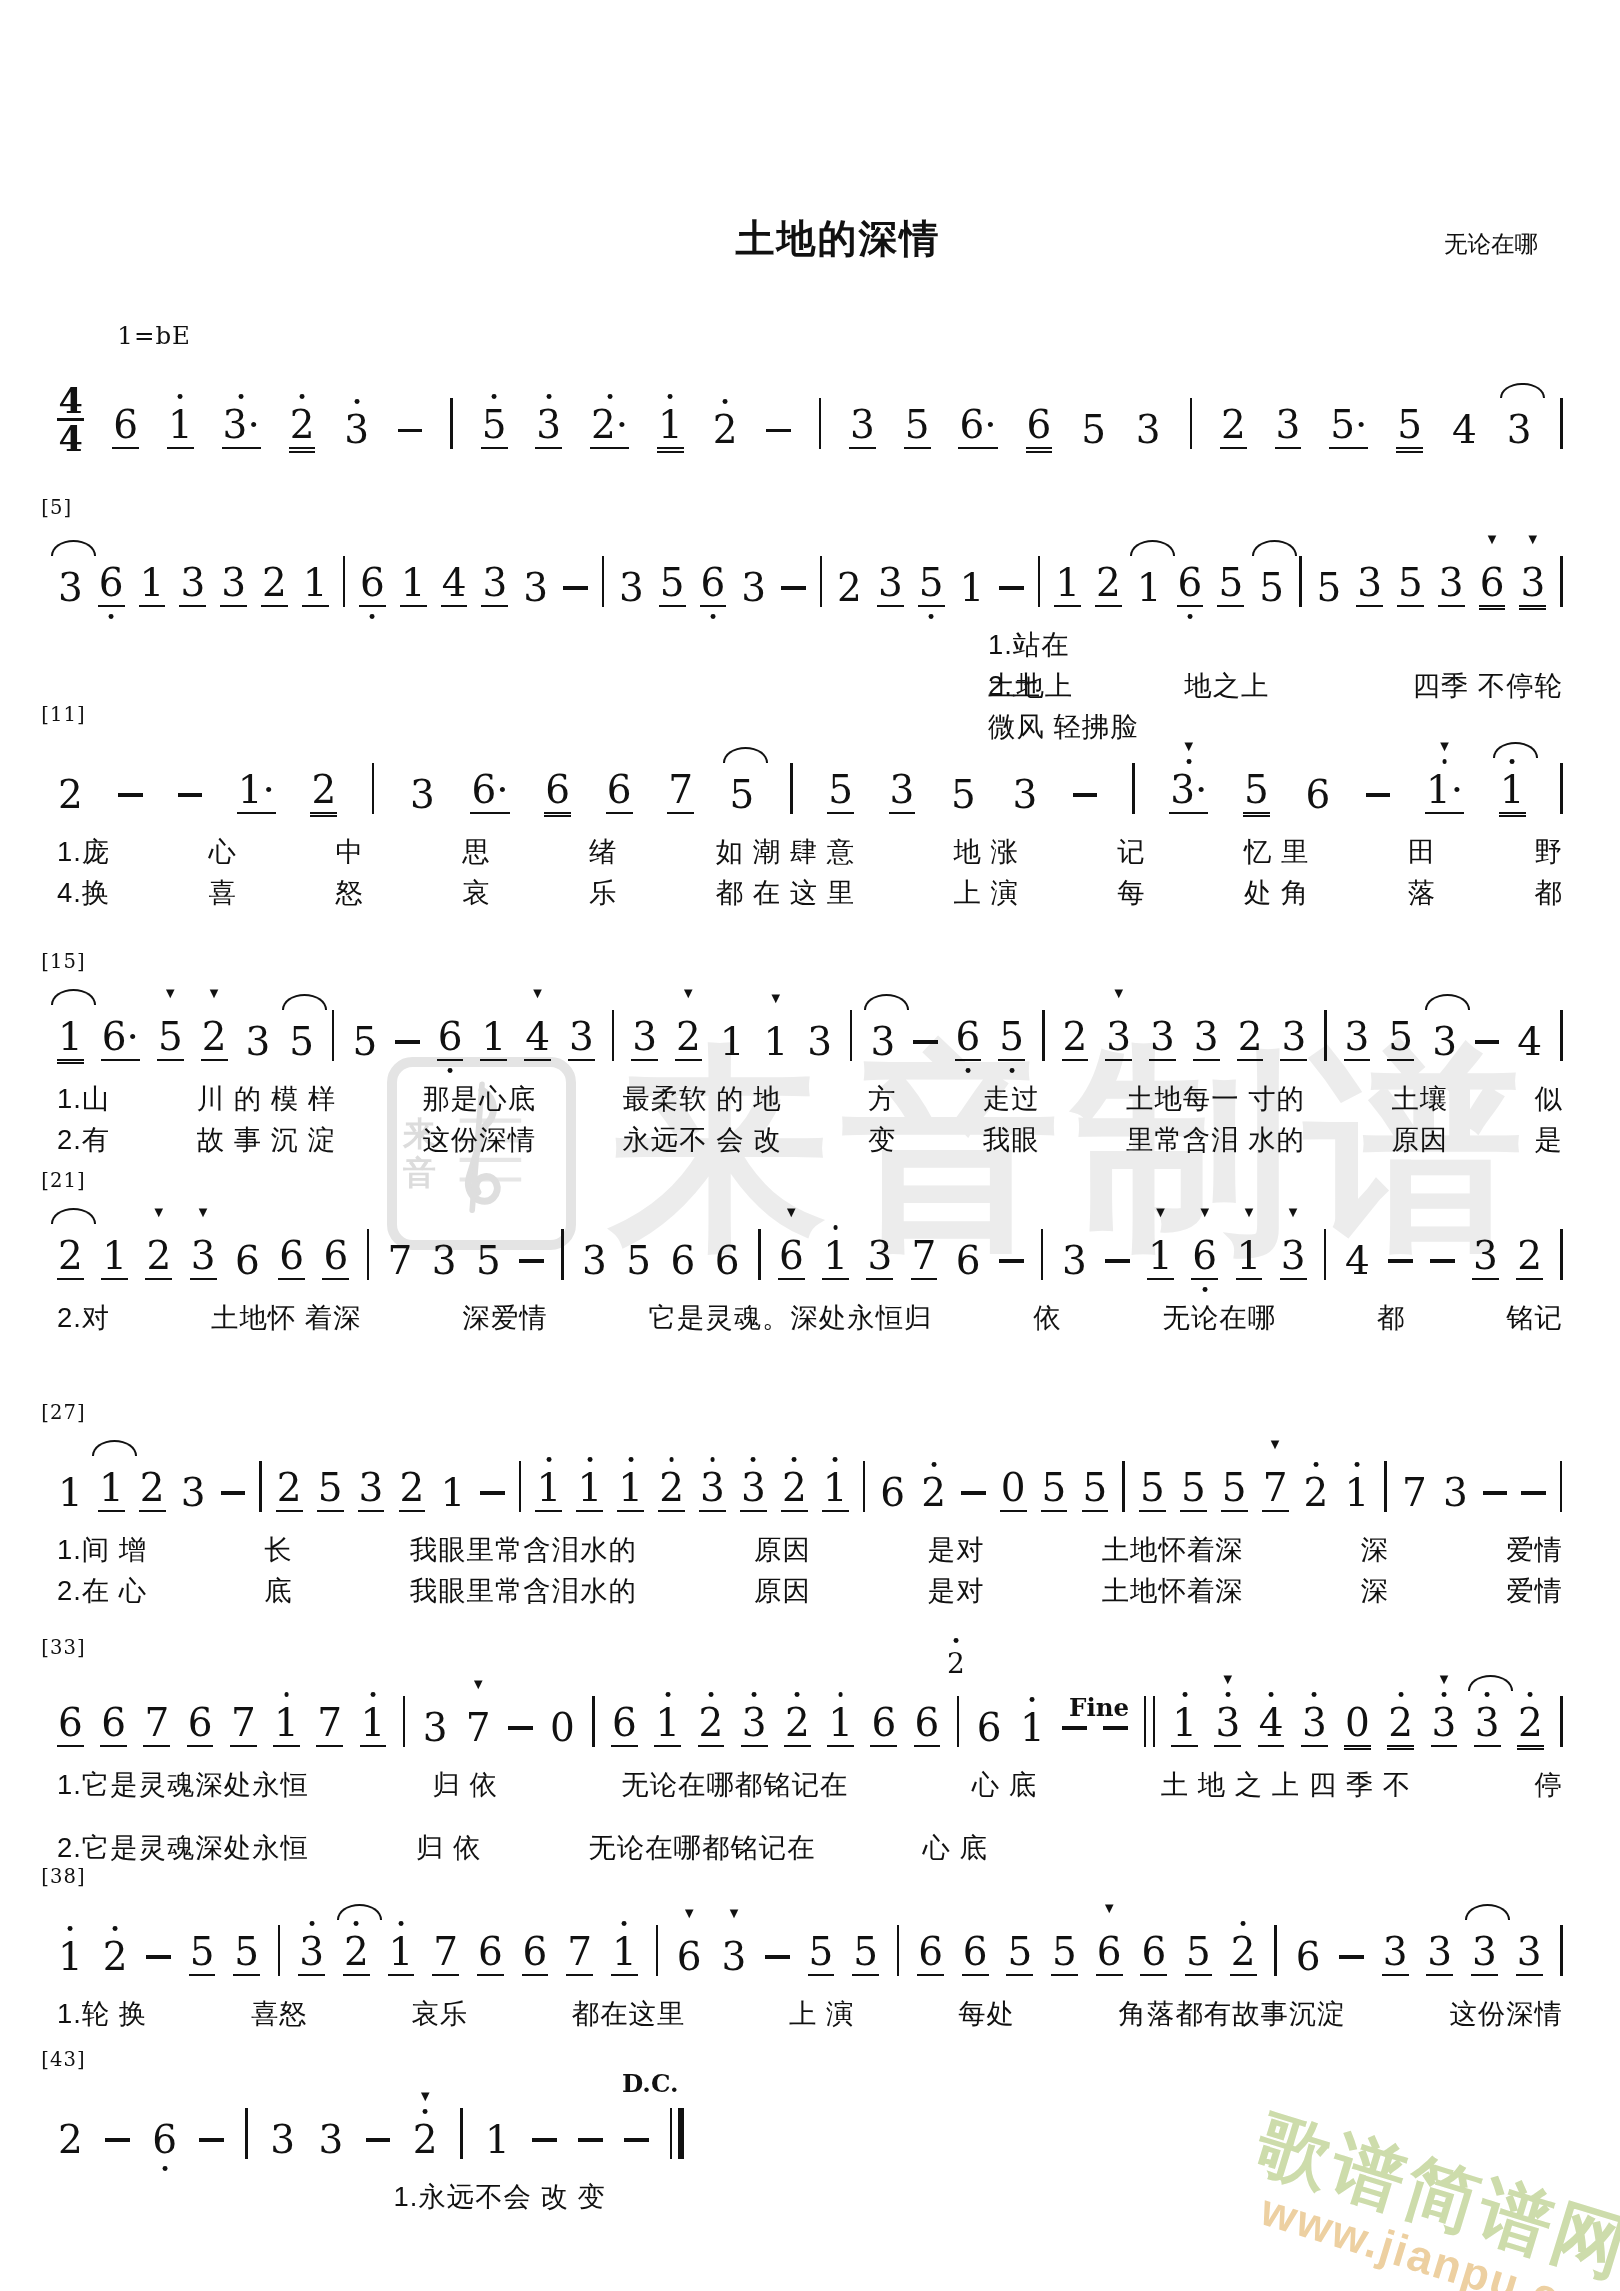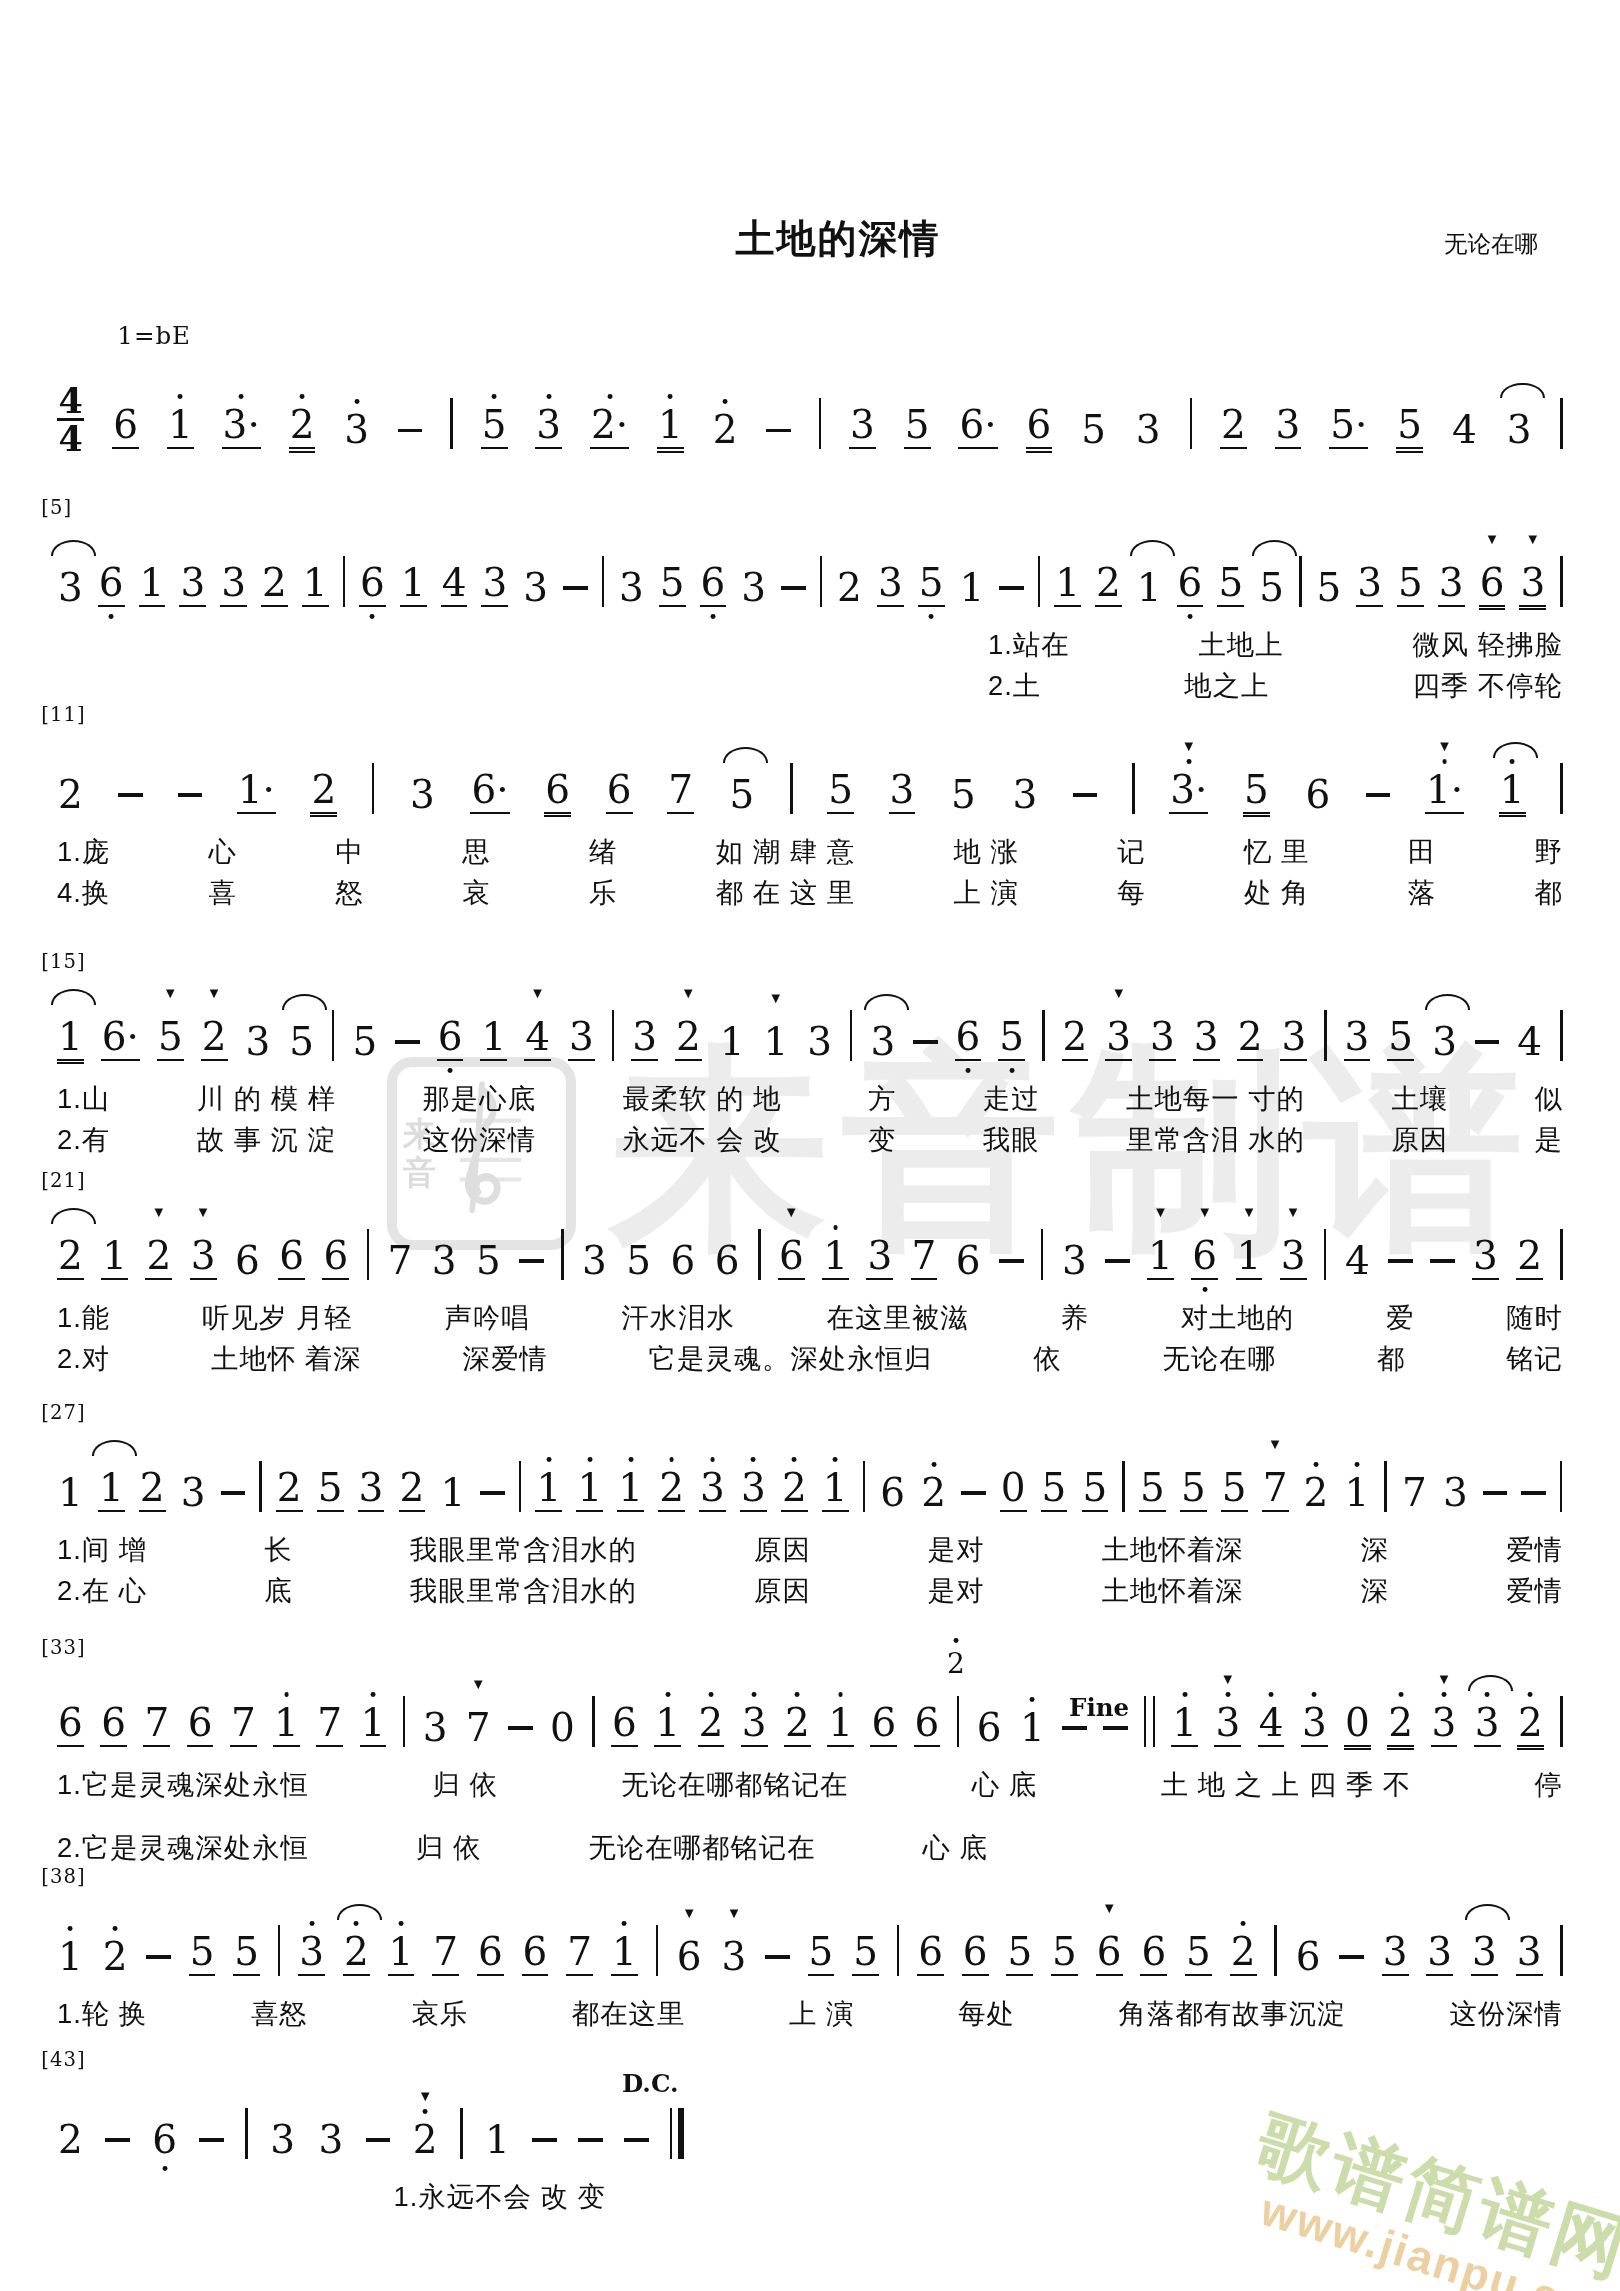--- a/index.html
+++ b/index.html
@@ -195,21 +195,21 @@
           <span class="tk"><span class="arc"></span><span class="num">5</span></span>
           <span class="bar"></span>
           <span class="tk"><span class="num">5</span></span>
           <span class="tk"><span class="num u1">3</span></span>
           <span class="tk"><span class="num u1">5</span></span>
           <span class="tk"><span class="num u1">3</span></span>
           <span class="tk"><span class="acc">▼</span><span class="num u2">6</span></span>
           <span class="tk"><span class="acc">▼</span><span class="num u2">3</span></span>
           <span class="bar"></span>
         </div>
-        <div class="lyr" style="padding-left: 931px;"><span>1.站在</span><span>土地上</span><span>微风 轻拂脸</span></div>
+        <div class="lyr" style="padding-left: 931px; flex-direction: column;"><span>1.站在</span><span>土地上</span><span>微风 轻拂脸</span></div>
         <div class="lyr" style="padding-left: 931px;"><span>2.土</span><span>地之上</span><span>四季 不停轮</span></div>
       </div>
       <div class="system sys2">
         <div class="syslabel">[11]</div>
         <div class="notes">
           <span class="tk"><span class="num">2</span></span>
           <span class="dash"></span>
           <span class="dash"></span>
           <span class="tk"><span class="num u1">1·</span></span>
           <span class="tk"><span class="num u2">2</span></span>
@@ -318,21 +318,20 @@
           <span class="tk"><span class="acc">▼</span><span class="num u1">1</span></span>
           <span class="tk"><span class="acc">▼</span><span class="num u1">3</span></span>
           <span class="bar"></span>
           <span class="tk"><span class="num">4</span></span>
           <span class="dash"></span>
           <span class="dash"></span>
           <span class="tk"><span class="num u1">3</span></span>
           <span class="tk"><span class="num u1">2</span></span>
           <span class="bar"></span>
         </div>
-        <div class="lyr"><span>1.能</span><span>听见岁 月轻</span><span>声吟唱</span><span>汗水泪水</span><span>在这里被滋</span><span>养</span><span>对土地的</span><span>爱</span><span>随时</span></div>
         <div class="lyr"><span>2.对</span><span>土地怀 着深</span><span>深爱情</span><span>它是灵魂。深处永恒归</span><span>依</span><span>无论在哪</span><span>都</span><span>铭记</span></div>
       </div>
       <div class="system sys5">
         <div class="syslabel">[27]</div>
         <div class="notes">
           <span class="tk"><span class="num">1</span></span>
           <span class="tk"><span class="arc"></span><span class="num u1">1</span></span>
           <span class="tk"><span class="num u1">2</span></span>
           <span class="tk"><span class="num">3</span></span>
           <span class="dash"></span>

